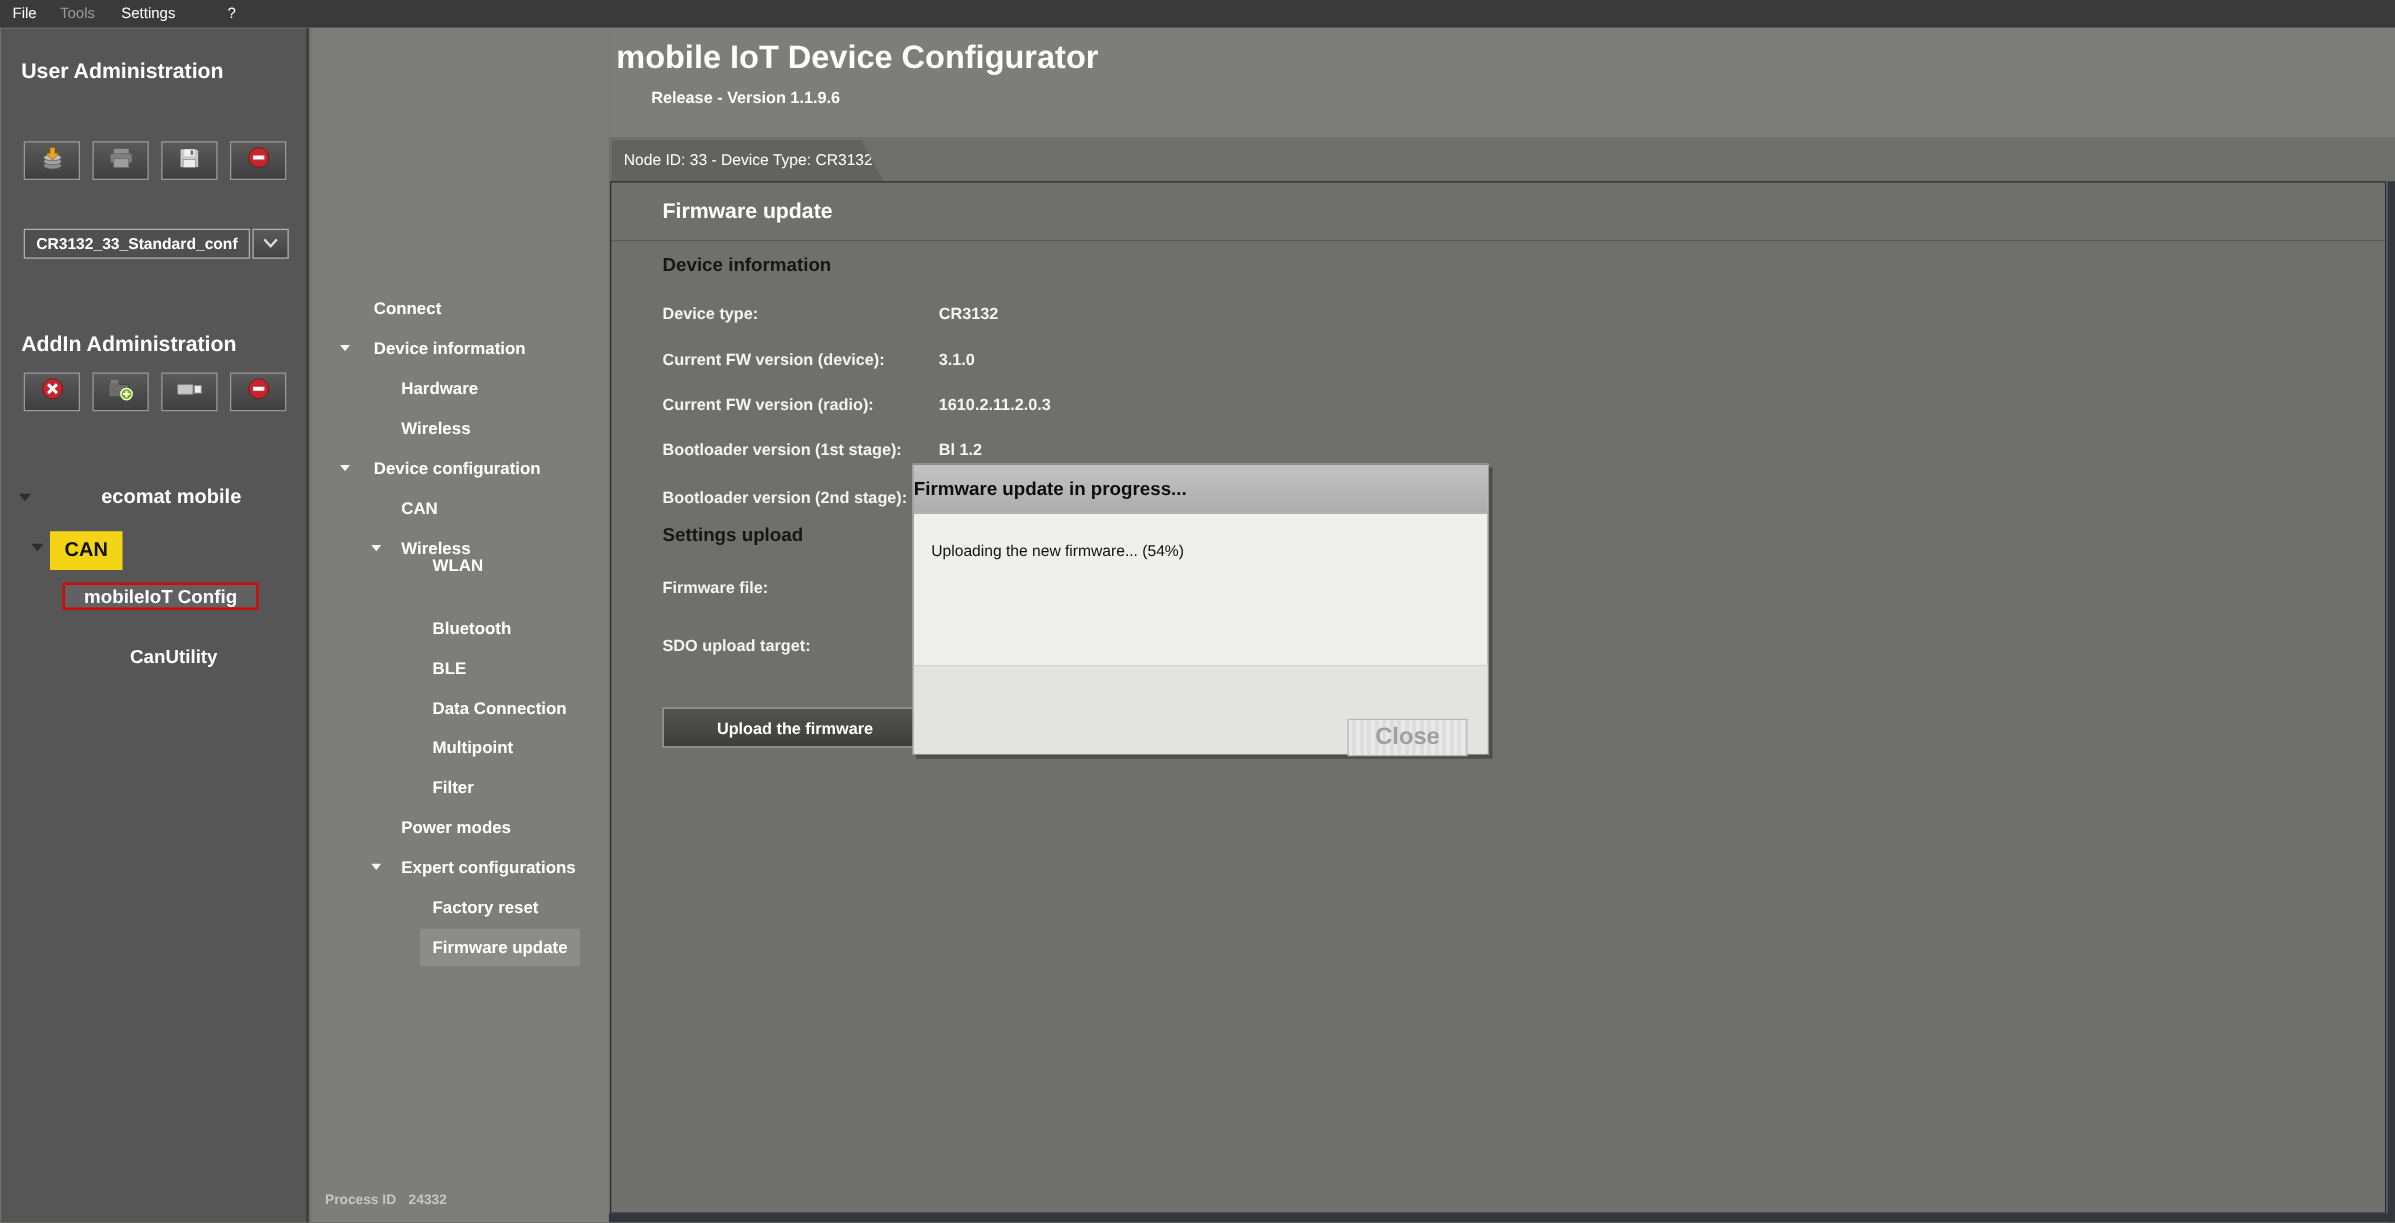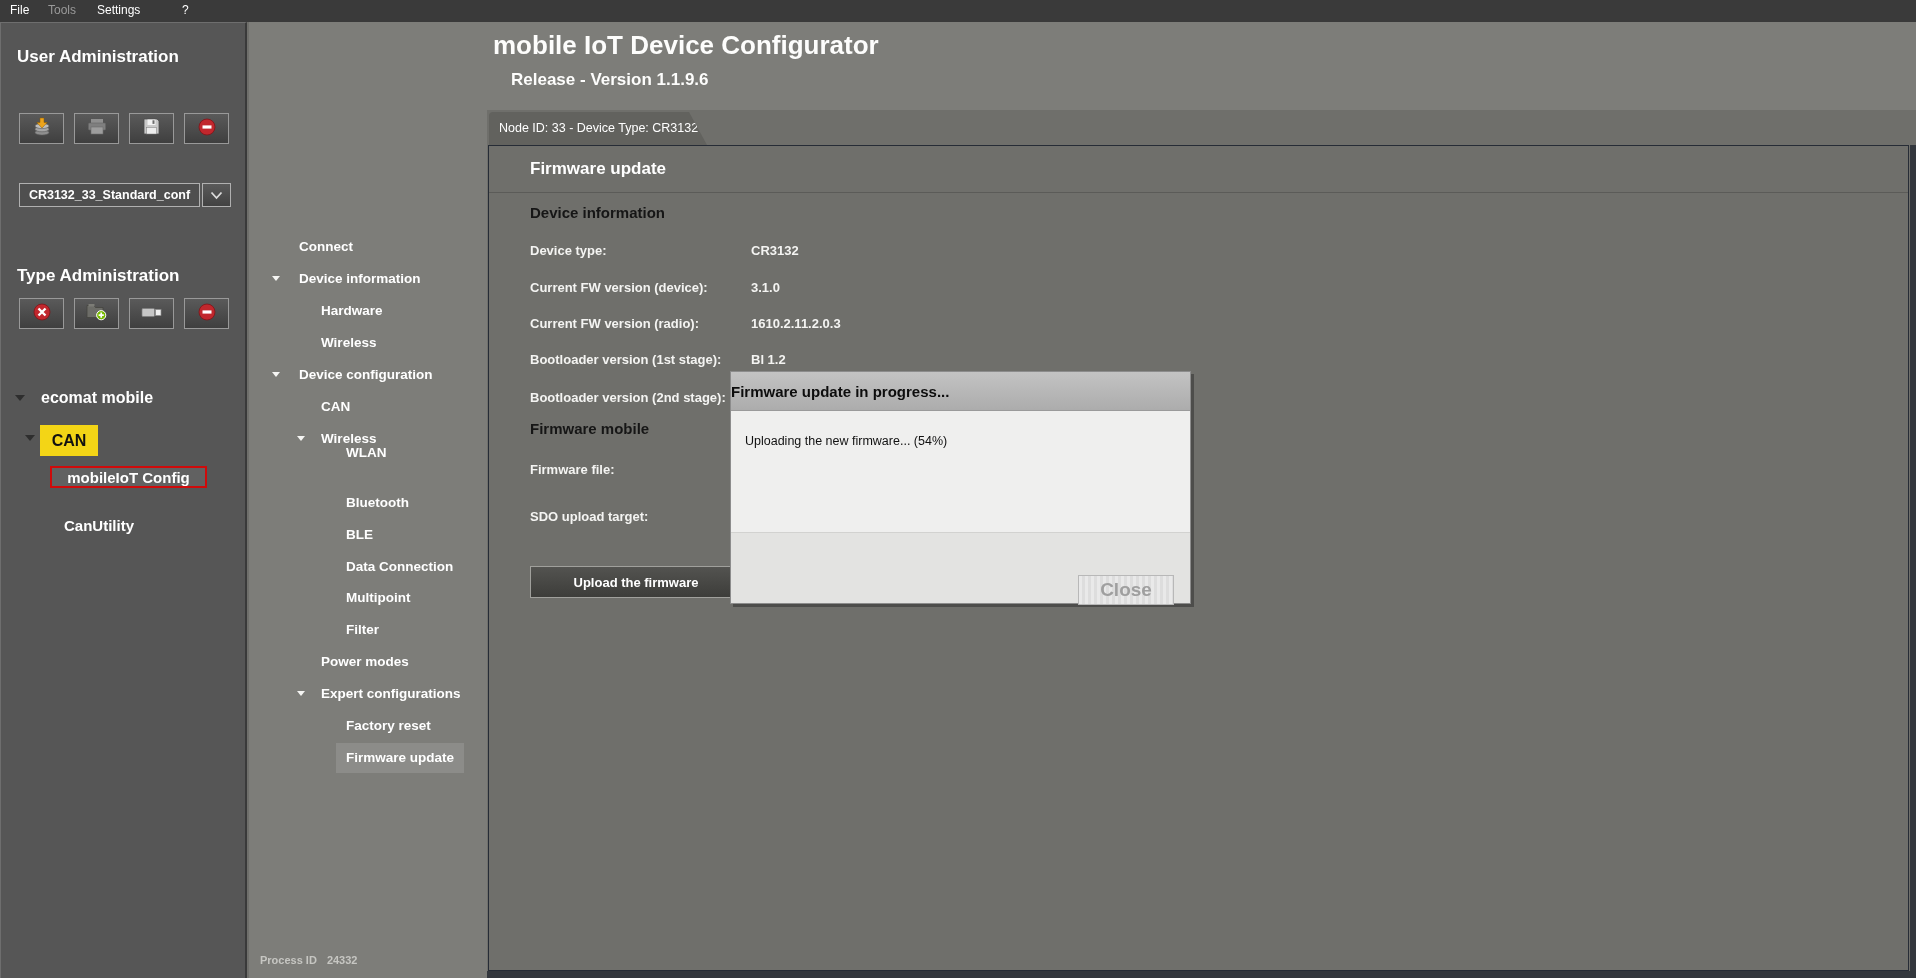--- a/index.html
+++ b/index.html
@@ -19,39 +19,39 @@
               border:1px solid #999; display:flex; align-items:center; justify-content:center; }
   .dd-text { position:absolute; left:18px; top:160px; width:181px; height:24px; background:#4f4f4f;
              border:1px solid #b0b0b0; color:#fff; font-size:12.5px; font-weight:bold;
              display:flex; align-items:center; justify-content:center; }
   .dd-btn  { position:absolute; left:201px; top:160px; width:29px; height:24px; background:linear-gradient(#5a5a5a,#424242);
              border:1px solid #b0b0b0; display:flex; align-items:center; justify-content:center; }
 
   .tri-down { width:0; height:0; border-left:5px solid transparent; border-right:5px solid transparent; border-top:6px solid #2e2e2e; }
   .tri-down.white { border-top-color:#f5f5f3; border-left-width:4.5px; border-right-width:4.5px; border-top-width:5.5px; }
 
-  .tree-label { position:absolute; color:#fff; font-weight:bold; white-space:nowrap; }
+  .tree-label { position:absolute; color:#fff; font-weight:bold; white-space:nowrap;margin-left:40px; }
   .can-box { position:absolute; left:39px; top:402px; width:58px; height:31px; background:#f3d516;
              color:#111; font-size:16px; font-weight:bold; display:flex; align-items:center; justify-content:center; }
   .miot-box { position:absolute; left:49px; top:443px; width:157px; height:22px; background:#616161;
               border:2px solid #cf0a0a; color:#fff; font-size:15px; font-weight:bold;
               display:flex; align-items:center; justify-content:center; }
 
   
   .navpanel { position:absolute; left:249px; top:22px; width:238px; height:956px; background:#7d7d79; z-index:10; }
   .nav-item { position:absolute; height:30px; line-height:30px; color:#fff; font-size:13.5px; font-weight:bold; white-space:nowrap; }
   .nav-item.selected { background:rgba(255,255,255,0.12); padding:0 10px; }
   .nav-arrow { position:absolute; }
   .procid { position:absolute; left:11px; bottom:12px; color:#c6c6c2; font-size:11px; font-weight:bold; }
   .procid span { margin-right:10px; }
 
   
   .main-header { position:absolute; left:487px; top:22px; width:1429px; height:88px; background:#7d7d79; }
   .app-title { position:absolute; left:6px; top:8px; color:#fdfdfc; font-size:26px; font-weight:bold; }
-  .app-sub   { position:absolute; left:0; top:48px; color:#fdfdfc; font-size:17px; font-weight:bold;padding-left:24px; }
+  .app-sub   { position:absolute; left:10px; top:48px; color:#fdfdfc; font-size:13px; font-weight:bold;padding-left:24px; }
 
   .tabstrip { position:absolute; left:487px; top:110px; width:1429px; height:35px; background:#6f6f6b; }
   .tab { position:absolute; left:2px; top:2px; width:218px; height:33px; background:#62625e;
          clip-path:polygon(0 0, calc(100% - 18px) 0, 100% 100%, 0 100%);
          color:#fff; font-size:12.5px; line-height:33px; padding-left:10px; border-top-left-radius:4px; }
 
   .content { position:absolute; left:488px; top:145px; width:1421px; height:826px;
              background:#6f6f6b; border:1px solid #262c36; }
   .content-head { position:absolute; left:0; top:0; width:100%; height:47px; border-bottom:1px solid rgba(30,30,30,0.25); }
   .content-head .h1 { position:absolute; left:41px; top:13px; color:#fff; font-size:17px; font-weight:bold; }
@@ -131,21 +131,21 @@
 
   <div class="dd-text">CR3132_33_Standard_conf</div>
   <div class="dd-btn">
     <span>
       <svg width="13" height="9" viewBox="0 0 13 9">
           <path d="M1.5 1.5 L6.5 7 L11.5 1.5" stroke="#dcdcdc" stroke-width="1.8" fill="none"></path>
         </svg>
     </span>
   </div>
 
-  <div class="side-title" style="top:243px">Type Administration</div>
+  <div class="side-title" style="top:243px">AddIn Administration</div>
 
   <div class="icon-btn" style="left:18px;top:275px">
     <span>
       <svg width="18" height="18" viewBox="0 0 18 18">
         <circle cx="9" cy="9" r="8" fill="#c1272d" stroke="#7e1418" stroke-width="0.8"></circle>
         <path d="M5.5 5.5 L12.5 12.5 M12.5 5.5 L5.5 12.5" stroke="#fff" stroke-width="2.4"></path>
       </svg>
     </span>
   </div>
   <div class="icon-btn" style="left:73px;top:275px">
@@ -241,21 +241,21 @@
   <div class="f-value" style="top:134px">3.1.0</div>
 
   <div class="f-label" style="top:170px">Current FW version (radio):</div>
   <div class="f-value" style="top:170px">1610.2.11.2.0.3</div>
 
   <div class="f-label" style="top:206px">Bootloader version (1st stage):</div>
   <div class="f-value" style="top:206px">Bl 1.2</div>
 
   <div class="f-label" style="top:244px">Bootloader version (2nd stage):</div>
 
-  <div class="sec-title" style="top:274px">Firmware mobile</div>
+  <div class="sec-title" style="top:274px">Settings upload</div>
 
   <div class="f-label" style="top:316px">Firmware file:</div>
   <div class="f-label" style="top:363px">SDO upload target:</div>
 
   <div class="upload-btn">Upload the firmware</div>
 </div>
 
 <div class="edge-right"></div>
 <div class="edge-bottom"></div>
 

